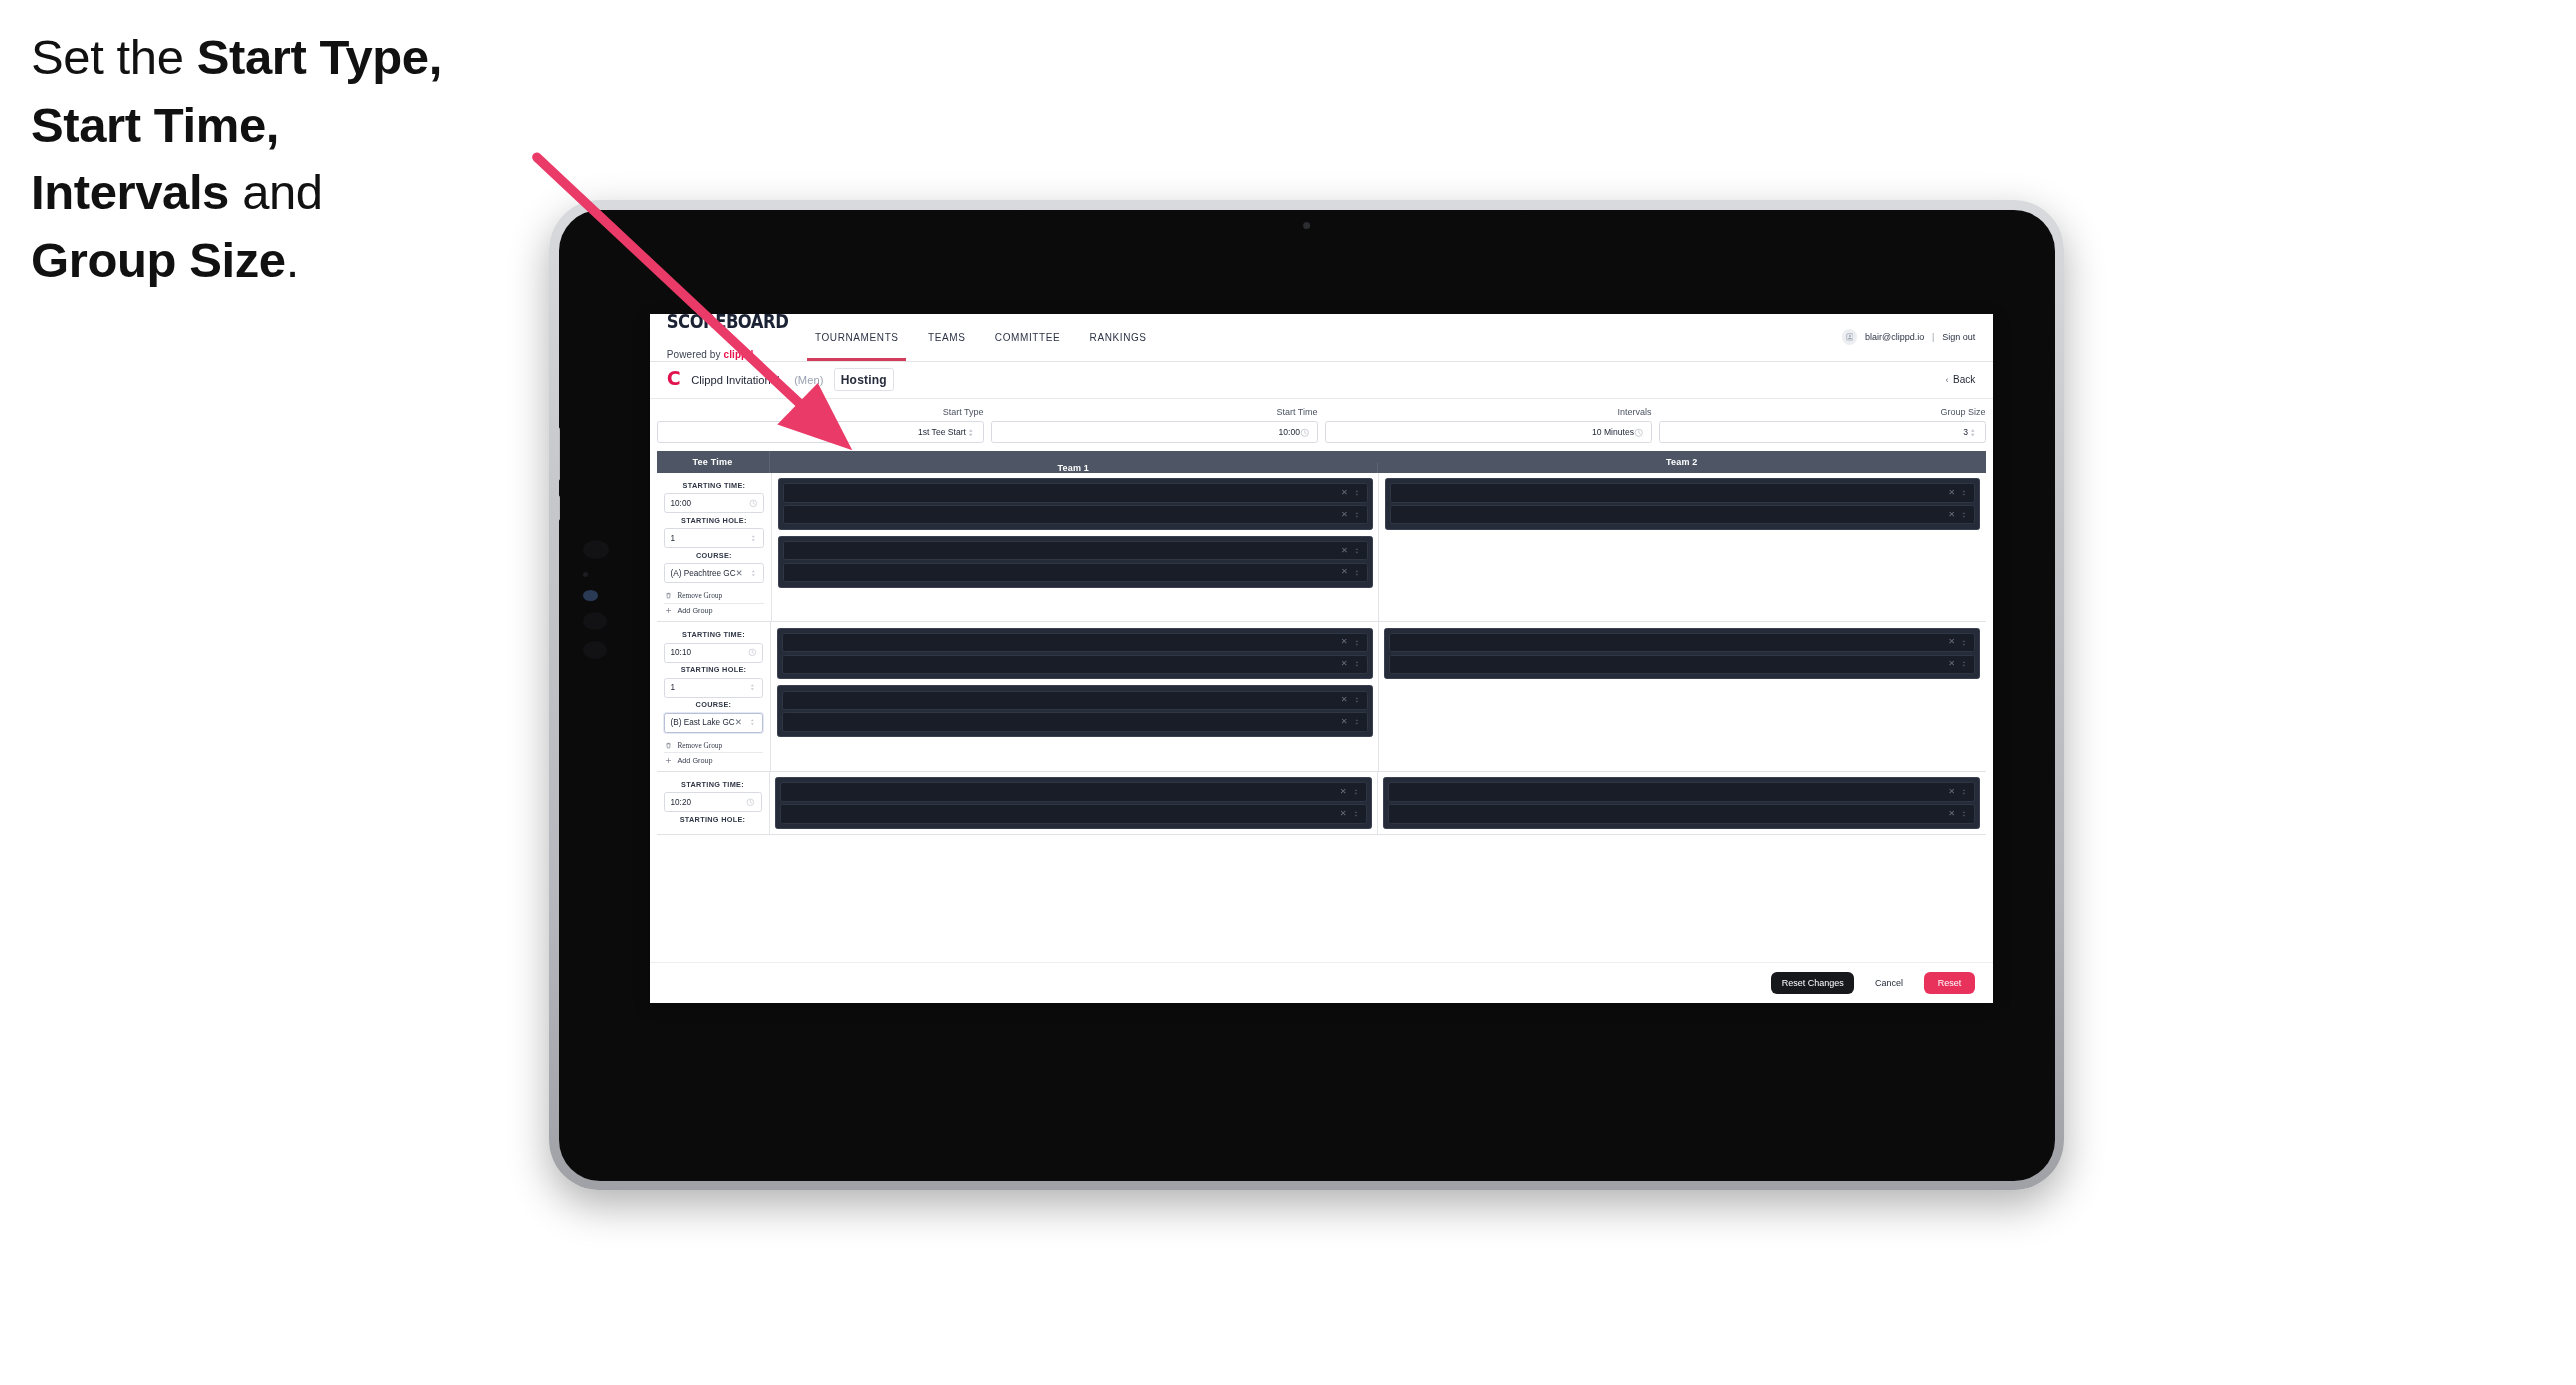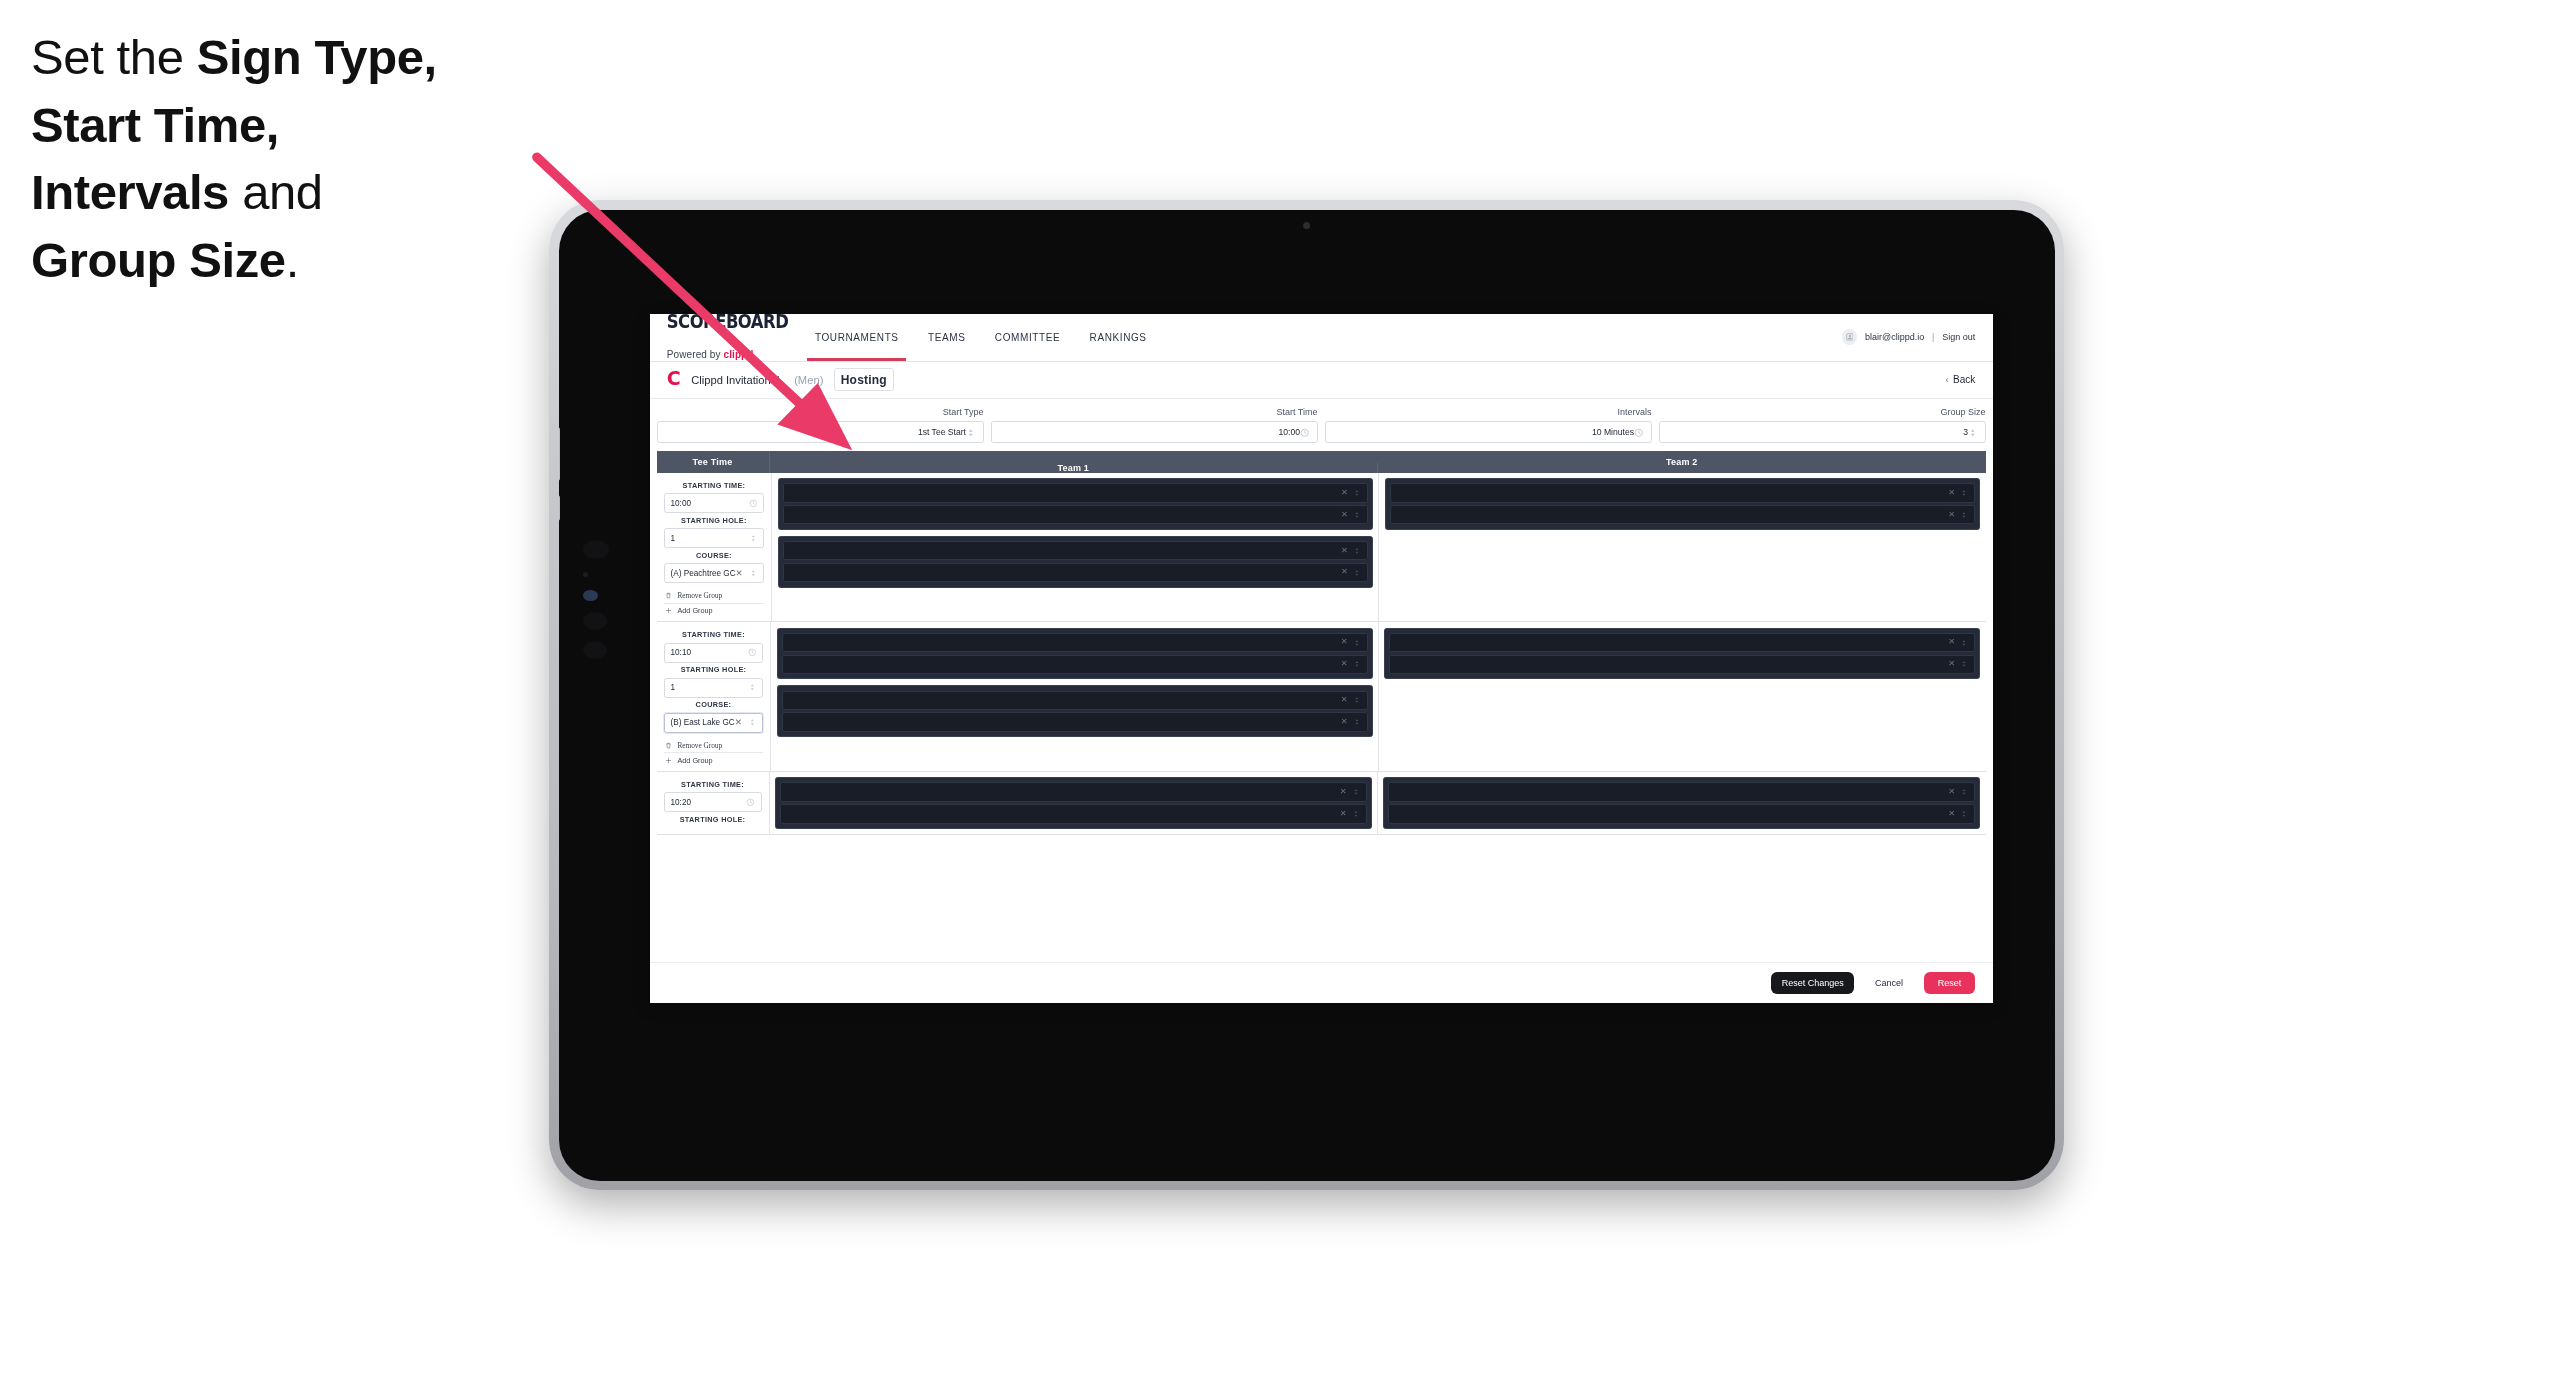--- a/index.html
+++ b/index.html
@@ -191,21 +191,21 @@
   .btn.reset{background:#17181c;color:#fff;}
   .btn.cancel{background:transparent;color:#1d2432;text-align:center;}
   .btn.save{background:#e8325c;color:#fff;padding:6px 14px;}
 </style>
 </head>
 <body>
 
 <div class="stage">
 
   <div class="caption">
-    <span>Set the </span><b>Sign Type,</b><br>
+    <span>Set the </span><b>Start Type,</b><br>
     <b>Start Time,</b><br>
     <b>Intervals</b><span> and</span><br>
     <b>Group Size</b><span>.</span>
   </div>
 
   <div class="device">
     <div class="device-screen">
       <div class="cam"></div>
       <div class="btn-side b1"></div>
       <div class="btn-side b2"></div>

